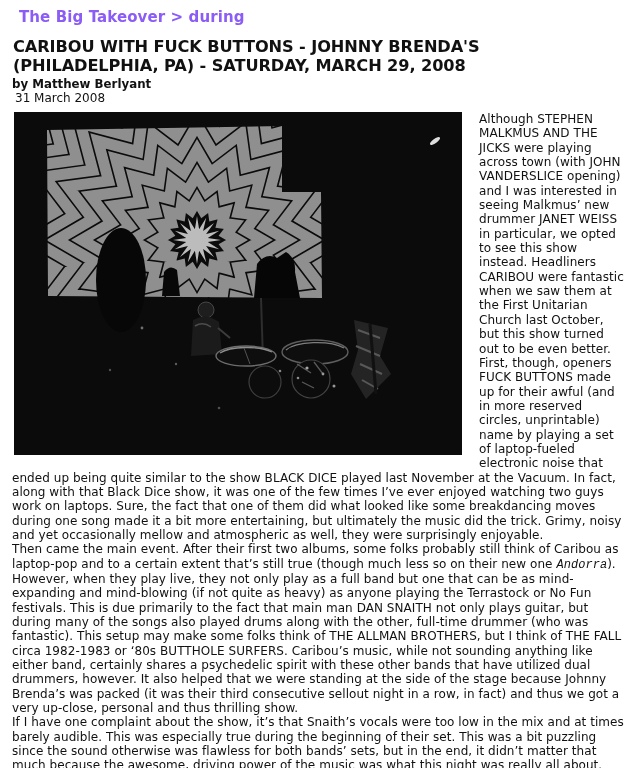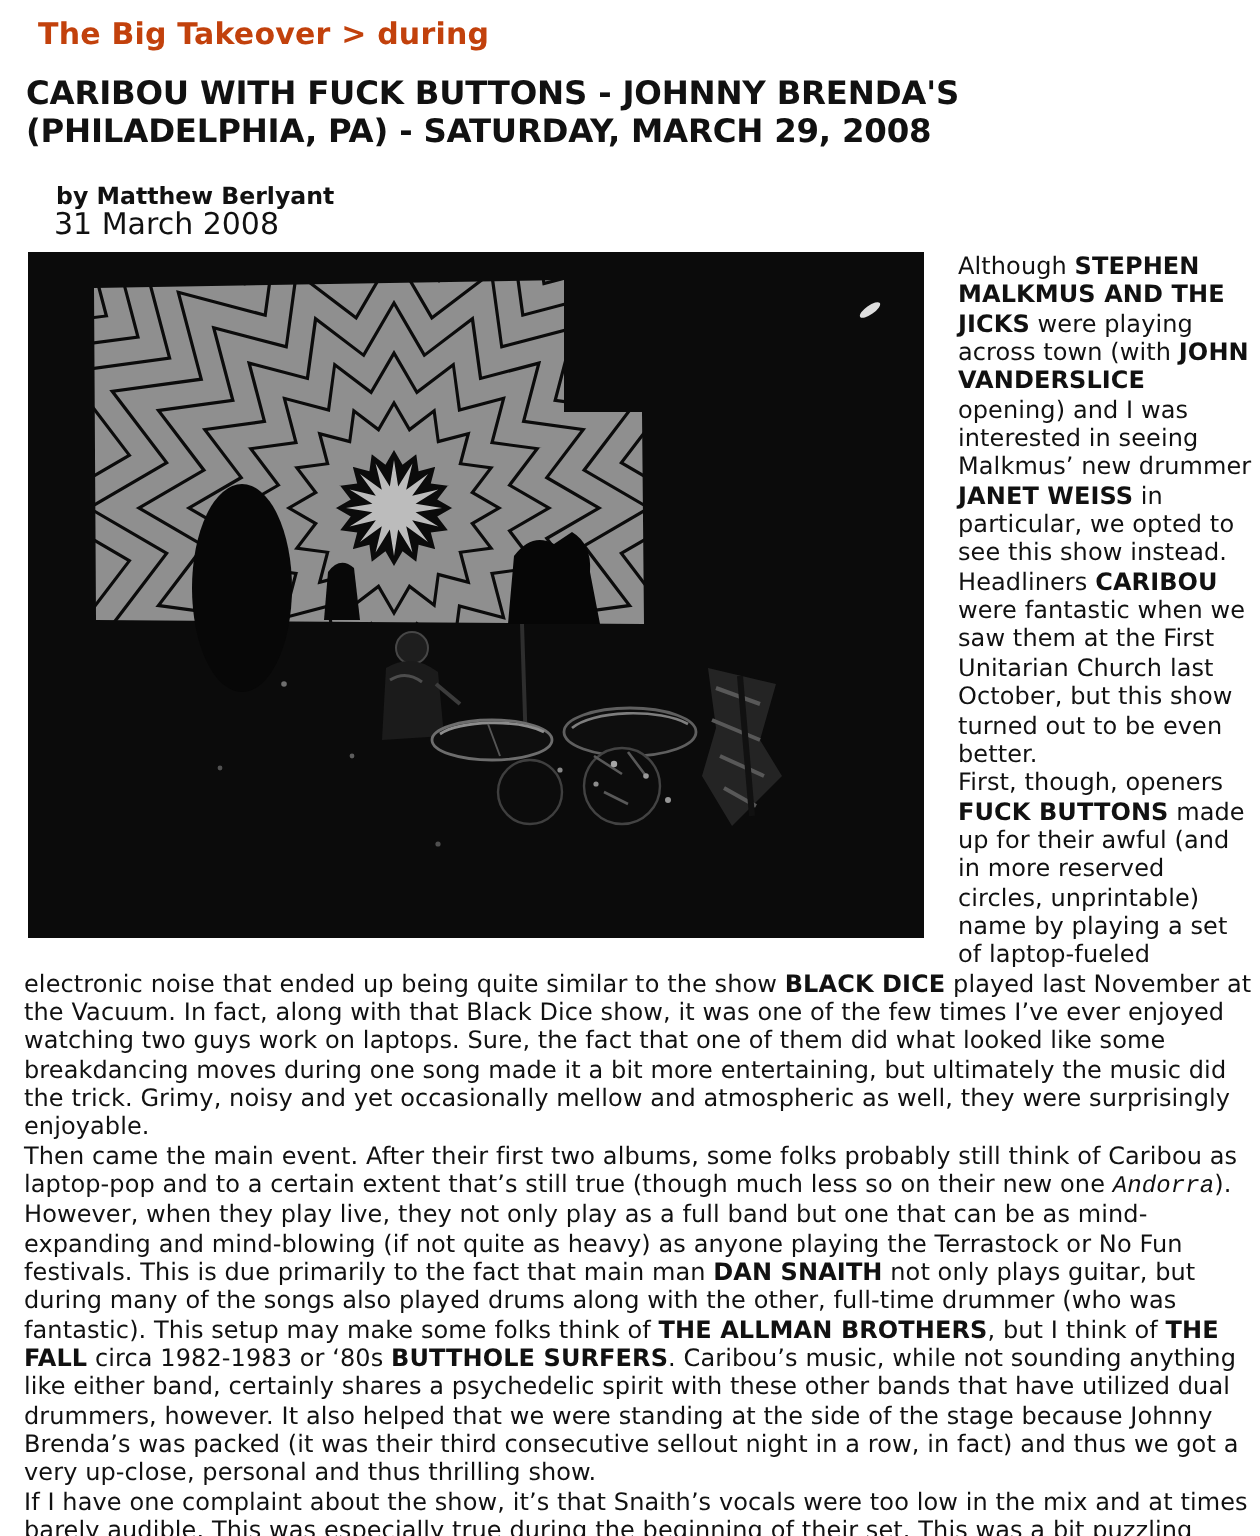--- a/index.html
+++ b/index.html
@@ -10,55 +10,55 @@
     font-family: "DejaVu Sans", "Liberation Sans", sans-serif;
     padding: 7px 4px 0 12px;
   }
   .breadcrumb {
     font-weight: bold;
     font-size: 15px;
     line-height: 18px;
     margin: 1px 0 12px 7px;
     letter-spacing: 0.1px;
   }
-  .breadcrumb span { color: #c2410c; }
+  .breadcrumb span { color: #8b5cf6; }
   .title {
     font-weight: bold;
     font-size: 16.2px;
     line-height: 18.5px;
     max-width: 588px;
     letter-spacing: -0.1px;
-    margin: 0 0 16px 1px;
+    margin: 0 0 2px 1px;
   }
   .byline {
     font-weight: bold;
     font-size: 11.8px;
     line-height: 14px;
-    margin-left: 16px;
+    margin-left: 0;
   }
   .dateline {
-    font-size: 15px;
+    font-size: 12px;
     line-height: 14px;
-    margin: 0 0 7px 15px;
+    margin: 0 0 7px 3px;
   }
   .photo {
     float: left;
     width: 448px;
     height: 343px;
     background: #0b0b0b;
     margin: 0 17px 12px 2px;
   }
   .photo svg { display: block; width: 448px; height: 343px; }
   .bodytext {
     font-size: 12px;
     line-height: 14.35px;
     letter-spacing: 0.05px;
   }
   .para { margin: 0; }
-  .para b { font-weight: bold; }
+  .para b { font-weight: normal; }
   .para i { font-style: italic; font-family: Liberation Mono, monospace; }
 </style>
 </head>
 <body>
 
 <div class="breadcrumb">
   <span>The Big Takeover</span>
   <span>&gt;</span>
   <span>during</span>
 </div>

